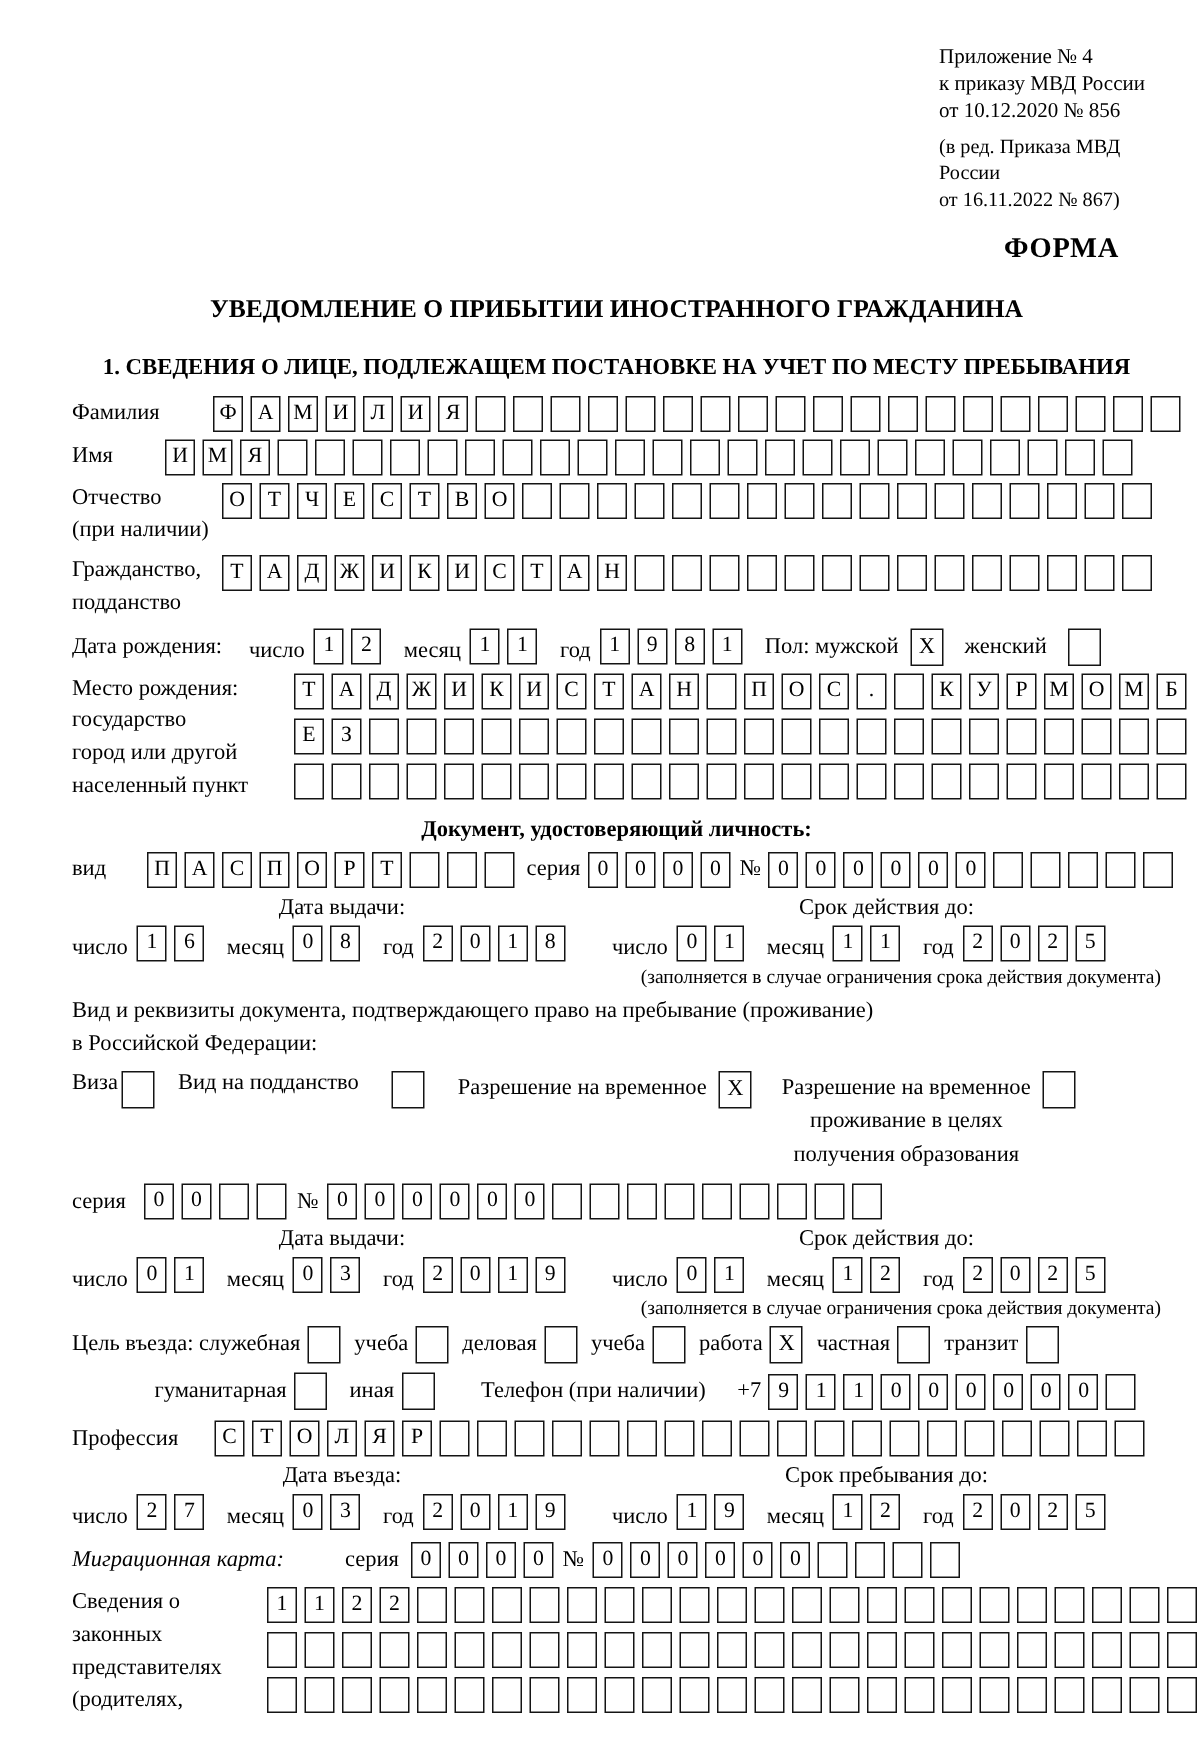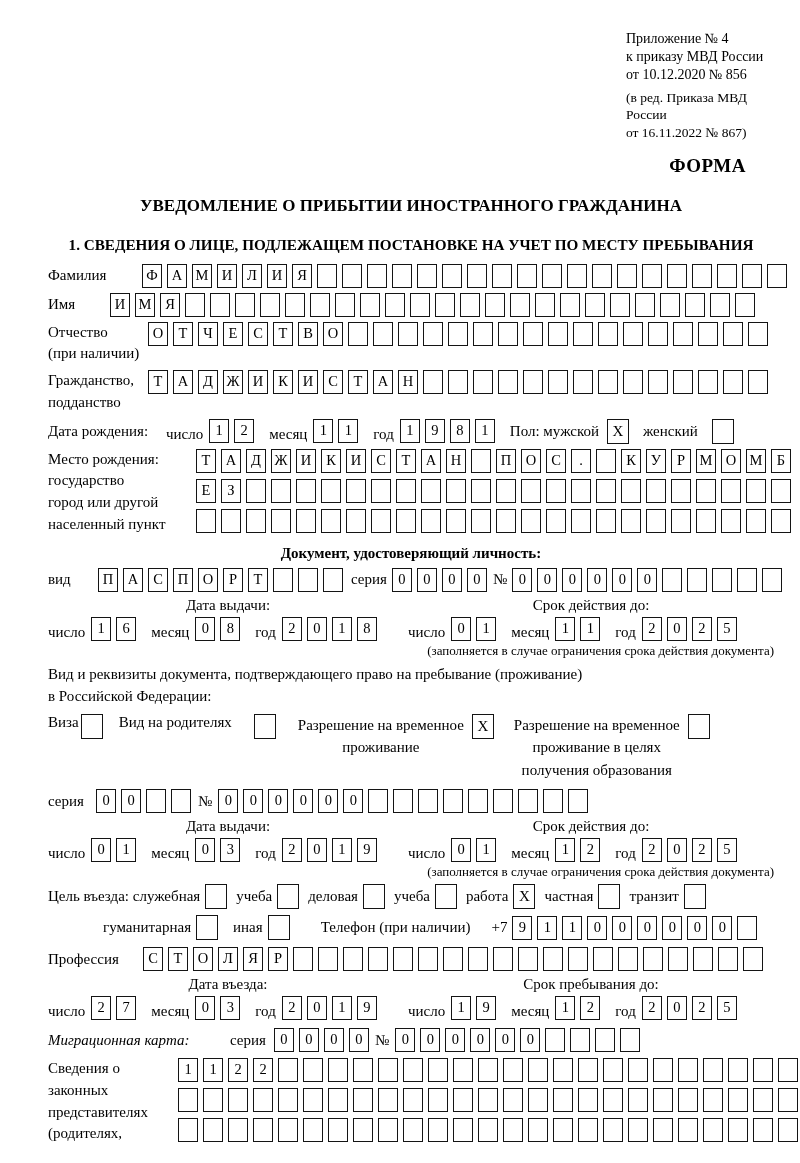--- a/index.html
+++ b/index.html
@@ -422,27 +422,26 @@
 
   <div class="intro-line">Вид и реквизиты документа, подтверждающего право на пребывание (проживание)</div>
   <div class="intro-line">в Российской Федерации:</div>
 
   <div class="cb-row">
     <div class="cb-item">
       <span class="cb-label" style="margin-right:2px">Виза</span>
       <span class="chk"></span>
     </div>
     <div class="cb-item" style="margin-left:16px">
-      <span class="cb-label">Вид на родителях</span>
+      <span class="cb-label">Вид на подданство</span>
       <span class="chk" style="margin-left:14px"></span>
     </div>
     <div class="cb-item" style="margin-left:22px">
       <span class="cb-label-multi">
         <div>Разрешение на временное</div>
-        <div>проживание</div>
       </span>
       <span class="chk">X</span>
     </div>
     <div class="cb-item" style="margin-left:20px">
       <span class="cb-label-multi">
         <div>Разрешение на временное</div>
         <div>проживание в целях</div>
         <div>получения образования</div>
       </span>
       <span class="chk"></span>

